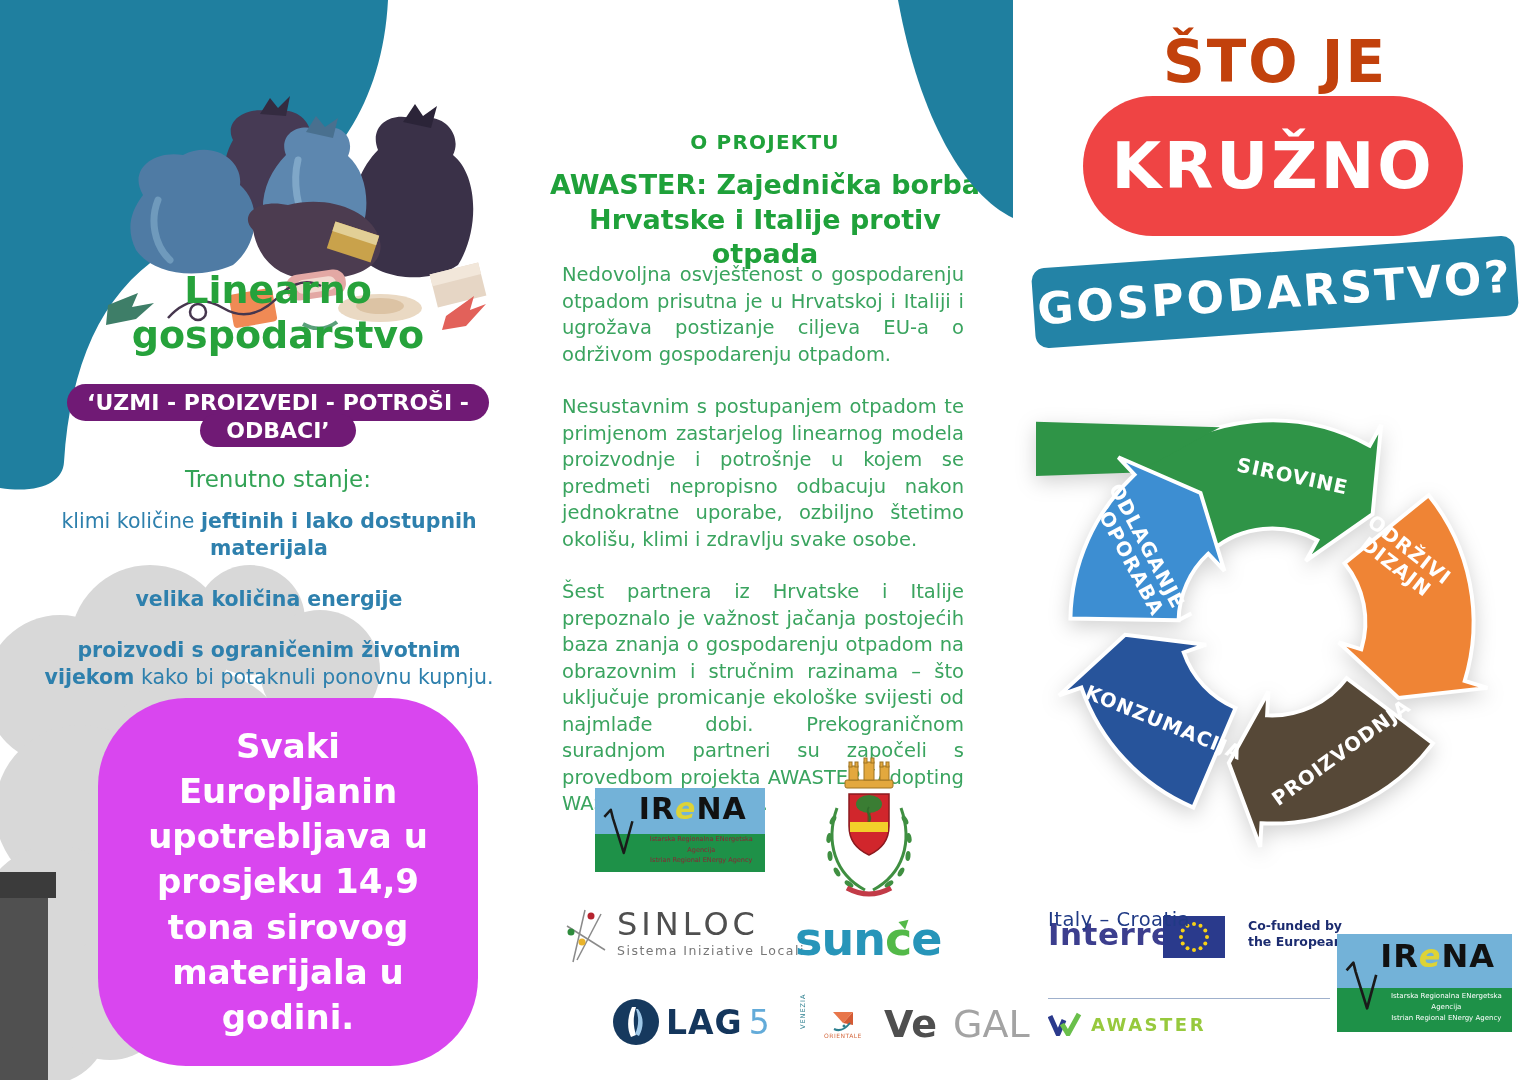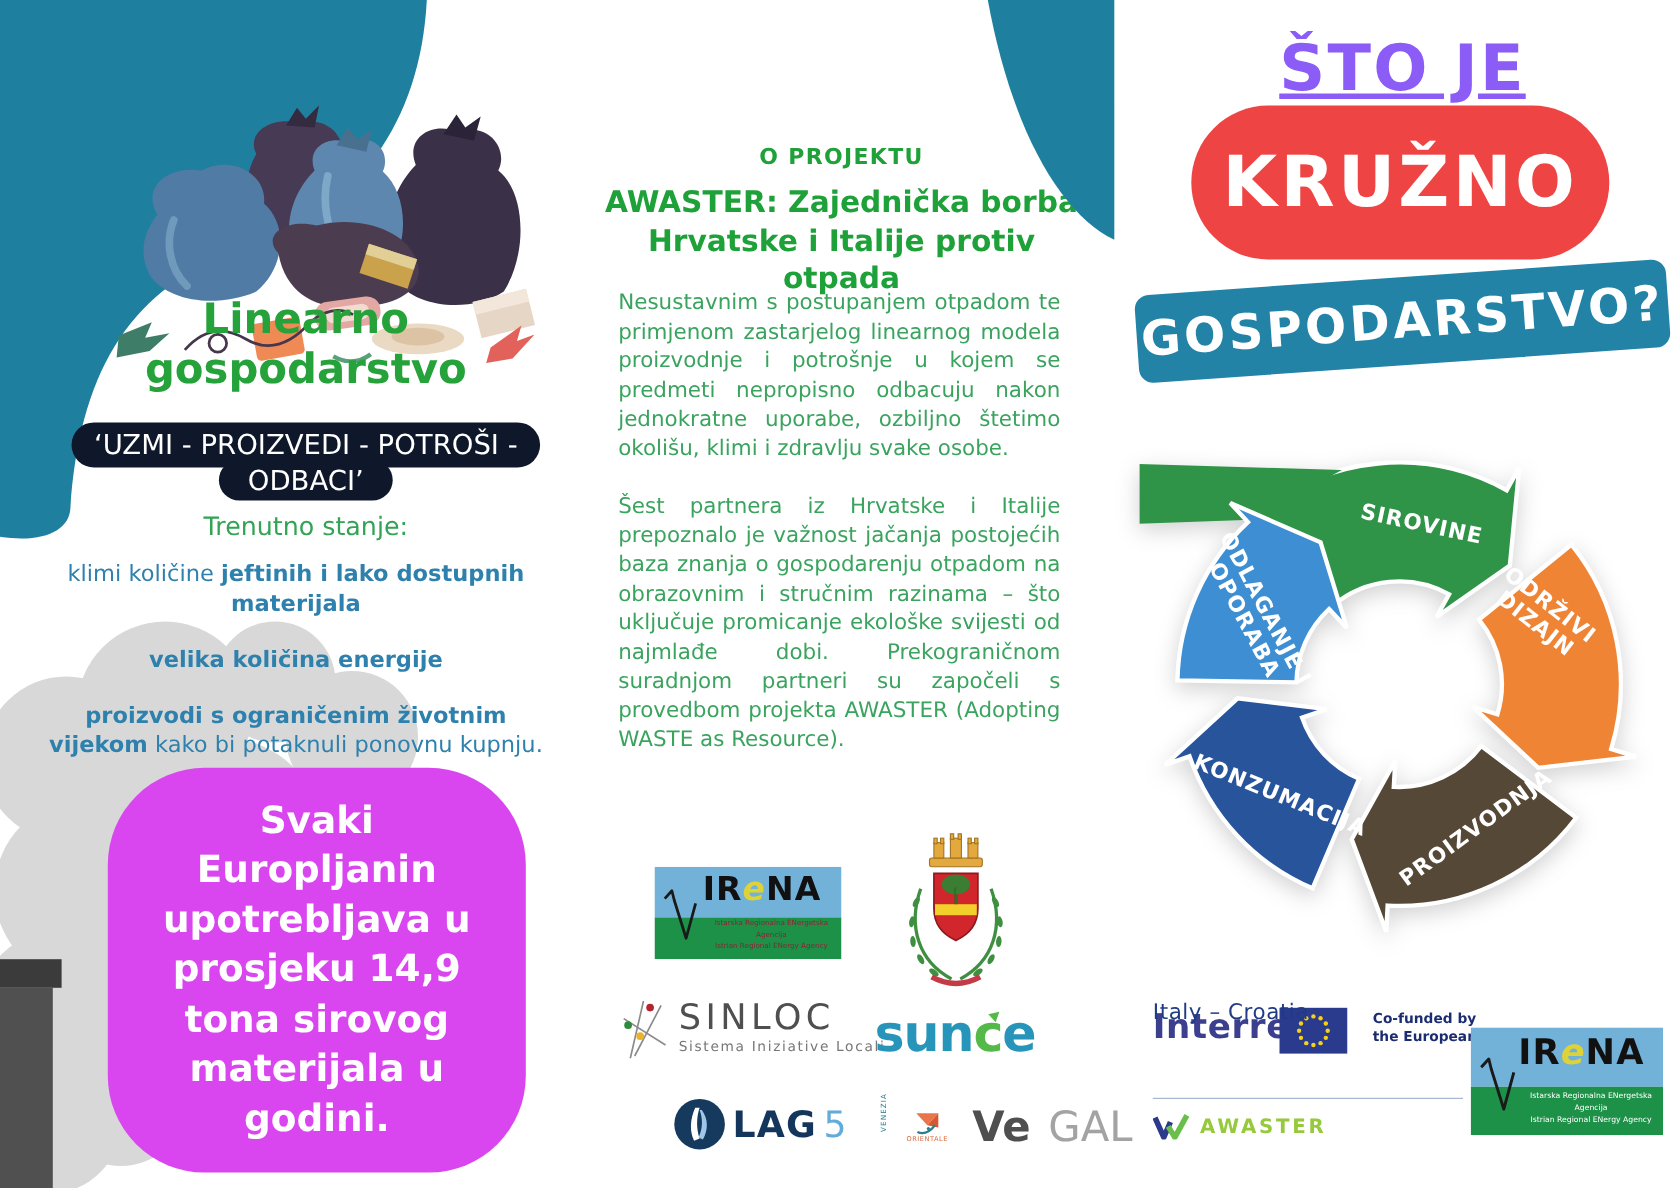--- a/index.html
+++ b/index.html
@@ -5,21 +5,21 @@
   html,body{margin:0;padding:0;}
   body{width:1523px;height:1080px;position:relative;overflow:hidden;background:#fff;
        font-family:"DejaVu Sans",sans-serif;}
   .abs{position:absolute;}
   .b{font-weight:bold;}
 
   
   .left-title{left:88px;top:268px;width:380px;font-size:38px;font-weight:bold;color:#26a23b;
               line-height:1.18;text-align:center;}
   .badge-wrap{left:88px;top:384px;width:380px;display:flex;flex-direction:column;align-items:center;z-index:4;}
-  .badge-pill{background:#0f172a;color:#fff;font-weight:normal;font-size:25px;
+  .badge-pill{background:#701a75;color:#fff;font-weight:bold;font-size:22px;
               padding:6px 20px;border-radius:28px;white-space:nowrap;}
   .badge-pill2{margin-top:-7px;padding:4px 26px;}
   .left-sub{left:88px;top:466px;width:380px;font-size:23px;color:#33a356;text-align:center;}
   .bullets{left:38px;top:508px;width:462px;text-align:center;font-size:20.5px;color:#2e80ad;
            line-height:1.32;z-index:3;}
   .bullets p{margin:0 0 24px 0;}
   .stat-box{left:98px;top:698px;width:380px;height:368px;background:#d946ef;border-radius:88px;
             display:flex;align-items:center;justify-content:center;z-index:2;}
   .stat-text{width:300px;text-align:center;color:#fff;font-size:34px;font-weight:bold;line-height:1.33;}
   .chimney-cap{left:0;top:872px;width:56px;height:26px;background:#3b3b3b;z-index:1;}
@@ -65,22 +65,22 @@
 
   
   .vegal{left:798px;top:1002px;display:flex;align-items:center;gap:16px;}
   .vegal-vert{transform:rotate(-90deg);font-size:6.5px;color:#2d7f8f;letter-spacing:1px;width:10px;}
   .vegal-markcol{display:flex;flex-direction:column;align-items:center;}
   .vegal-sub{font-size:6px;color:#d4693f;letter-spacing:0.5px;}
   .vegal-bold{font-size:38px;font-weight:bold;color:#4f4f4f;margin-left:6px;}
   .vegal-light{font-size:38px;color:#a3a3a3;}
 
   
-  .sto-je{left:1090px;top:28px;width:370px;font-size:58px;font-weight:bold;color:#8b5cf6;
-          letter-spacing:2px;text-align:center;z-index:2;text-decoration:underline;}
+  .sto-je{left:1090px;top:28px;width:370px;font-size:58px;font-weight:bold;color:#c2410c;
+          letter-spacing:2px;text-align:center;z-index:2;}
   .kruzno{left:1083px;top:96px;width:380px;height:140px;background:#ef4444;border-radius:70px;
           display:flex;align-items:center;justify-content:center;color:#fff;font-size:64px;
           font-weight:bold;letter-spacing:3px;z-index:3;}
   .band{left:1028px;top:247px;width:484px;height:80px;background:#2383a6;border:5px solid #fff;
         border-radius:18px;transform:rotate(-4deg);display:flex;align-items:center;justify-content:center;
         color:#fff;font-size:44px;font-weight:bold;letter-spacing:3px;z-index:4;}
   #cycle-svg{filter:drop-shadow(0 6px 10px rgba(0,0,0,0.18));}
   .cycle-label{fill:#fff;font-weight:bold;font-size:20px;letter-spacing:1px;
                font-family:"DejaVu Sans",sans-serif;}
 
@@ -168,20 +168,21 @@
 <div class="abs chimney-cap"></div>
 <div class="abs chimney-col"></div>
 
 <div class="abs stat-box">
   <div class="stat-text">Svaki Europljanin upotrebljava u prosjeku 14,9 tona sirovog materijala u godini.</div>
 </div>
 
 <div class="abs kicker">O PROJEKTU</div>
 <div class="abs mid-title">AWASTER: Zajednička borba Hrvatske i Italije protiv otpada</div>
 <div class="abs paras">
+  <p>Nedovoljna osvještenost o gospodarenju otpadom prisutna je u Hrvatskoj i Italiji i ugrožava postizanje ciljeva EU-a o održivom gospodarenju otpadom.</p>
   <p>Nesustavnim s postupanjem otpadom te primjenom zastarjelog linearnog modela proizvodnje i potrošnje u kojem se predmeti nepropisno odbacuju nakon jednokratne uporabe, ozbiljno štetimo okolišu, klimi i zdravlju svake osobe.</p>
   <p>Šest partnera iz Hrvatske i Italije prepoznalo je važnost jačanja postojećih baza znanja o gospodarenju otpadom na obrazovnim i stručnim razinama – što uključuje promicanje ekološke svijesti od najmlađe dobi. Prekograničnom suradnjom partneri su započeli s provedbom projekta AWASTER (Adopting WASTE as Resource).</p>
 </div>
 
 <div class="abs irena" style="left:595px;top:788px;width:170px;height:84px;">
   <div class="irena-top"></div>
   <div class="irena-bot"></div>
   <svg class="irena-check" viewBox="0 0 50 70" width="36" height="62">
     <path d="M6,14 L15,4 L18,16 L33,64 L45,20" stroke="#1a1a1a" stroke-width="3.5" fill="none" stroke-linejoin="round"></path>
   </svg>

